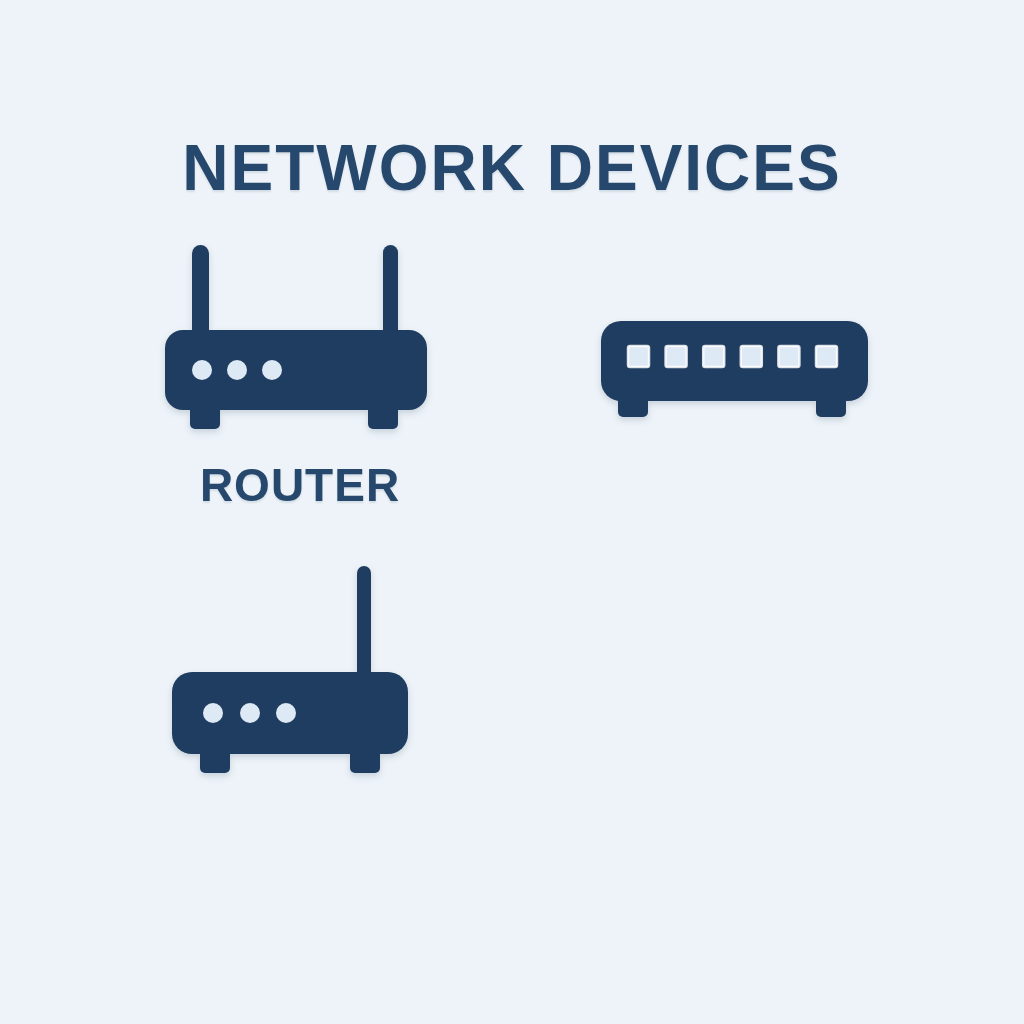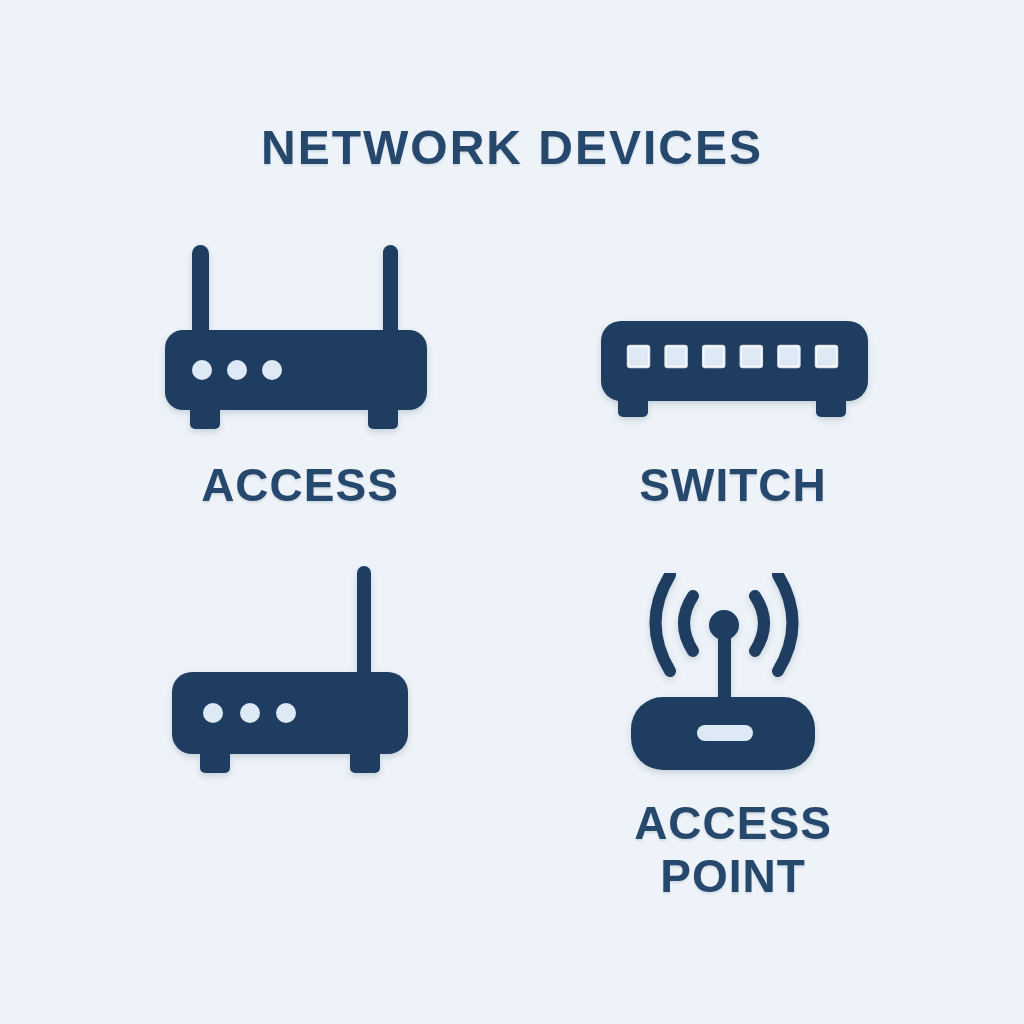--- a/index.html
+++ b/index.html
@@ -12,21 +12,21 @@
   body{
     width:1024px;height:1024px;
     background:var(--background);
     font-family:"Liberation Sans", sans-serif;
     overflow:hidden;
   }
   .canvas{position:relative;width:1024px;height:1024px;}
   .title{
     position:absolute;left:0;top:88px;width:1024px;
     text-align:center;
-    font-size:48px;font-weight:700;letter-spacing:2px;
+    font-size:64px;font-weight:700;letter-spacing:2px;
     color:var(--text-color);
     text-shadow:0 2px 2px rgba(31,61,96,0.12);
   }
   .cell{position:absolute;width:320px;display:flex;flex-direction:column;align-items:center;}
   .cell-router{left:140px;top:240px;}
   .cell-switch{left:573px;top:240px;}
   .cell-modem{left:140px;top:558px;}
   .cell-ap{left:573px;top:558px;}
   .icon-box{display:flex;align-items:flex-end;justify-content:center;width:100%;}
   .row1 .icon-box{height:195px;}
@@ -58,63 +58,47 @@
         <rect class="ink" x="52" y="0" width="17" height="120" rx="8.5"></rect>
         <rect class="ink" x="243" y="0" width="15" height="120" rx="7.5"></rect>
         <rect class="ink" x="25" y="85" width="262" height="80" rx="18"></rect>
         <rect class="ink" x="50" y="160" width="30" height="24" rx="5"></rect>
         <rect class="ink" x="228" y="160" width="30" height="24" rx="5"></rect>
         <circle class="lite" cx="62" cy="125" r="10"></circle>
         <circle class="lite" cx="97" cy="125" r="10"></circle>
         <circle class="lite" cx="132" cy="125" r="10"></circle>
       </svg>
     </div>
-    <div class="dev-label">ACCESS</div>
+    <div class="dev-label">ROUTER</div>
   </div>
 
   <div class="cell cell-switch row1">
     <div class="icon-box">
       <svg width="300" height="100" viewBox="0 0 300 100" aria-hidden="true" style="margin-bottom:14px;">
         <rect class="ink" x="18" y="0" width="267" height="80" rx="20"></rect>
         <rect class="ink" x="35" y="74" width="30" height="22" rx="5"></rect>
         <rect class="ink" x="233" y="74" width="30" height="22" rx="5"></rect>
         <rect class="port" x="45" y="25" width="21" height="21" rx="2"></rect>
         <rect class="port" x="82.6" y="25" width="21" height="21" rx="2"></rect>
         <rect class="port" x="120.2" y="25" width="21" height="21" rx="2"></rect>
         <rect class="port" x="157.8" y="25" width="21" height="21" rx="2"></rect>
         <rect class="port" x="195.4" y="25" width="21" height="21" rx="2"></rect>
         <rect class="port" x="233" y="25" width="21" height="21" rx="2"></rect>
       </svg>
     </div>
-    <div class="dev-label">SWITCH</div>
   </div>
 
   <div class="cell cell-modem row2">
     <div class="icon-box">
       <svg width="320" height="207" viewBox="0 0 320 207" aria-hidden="true">
         <rect class="ink" x="217" y="0" width="14" height="130" rx="7"></rect>
         <rect class="ink" x="32" y="106" width="236" height="82" rx="20"></rect>
         <rect class="ink" x="60" y="183" width="30" height="24" rx="5"></rect>
         <rect class="ink" x="210" y="183" width="30" height="24" rx="5"></rect>
         <circle class="lite" cx="73" cy="147" r="10"></circle>
         <circle class="lite" cx="110" cy="147" r="10"></circle>
         <circle class="lite" cx="146" cy="147" r="10"></circle>
       </svg>
     </div>
   </div>
 
-  <div class="cell cell-ap row2">
-    <div class="icon-box">
-      <svg width="240" height="200" viewBox="0 0 240 200" aria-hidden="true">
-        <path class="wave" d="M 57 2 Q 28 50 57 98"></path>
-        <path class="wave" d="M 80 23 Q 62 50 80 78"></path>
-        <path class="wave" d="M 165 2 Q 194 50 165 98"></path>
-        <path class="wave" d="M 142 23 Q 160 50 142 78"></path>
-        <circle class="ink" cx="111" cy="52" r="15"></circle>
-        <rect class="ink" x="105" y="58" width="13" height="72"></rect>
-        <rect class="ink" x="18" y="124" width="184" height="73" rx="32"></rect>
-        <rect class="lite" x="84" y="152" width="56" height="16" rx="8"></rect>
-      </svg>
-    </div>
-    <div class="dev-label">ACCESS POINT</div>
-  </div>
 
 </div>
 
 </body></html>

